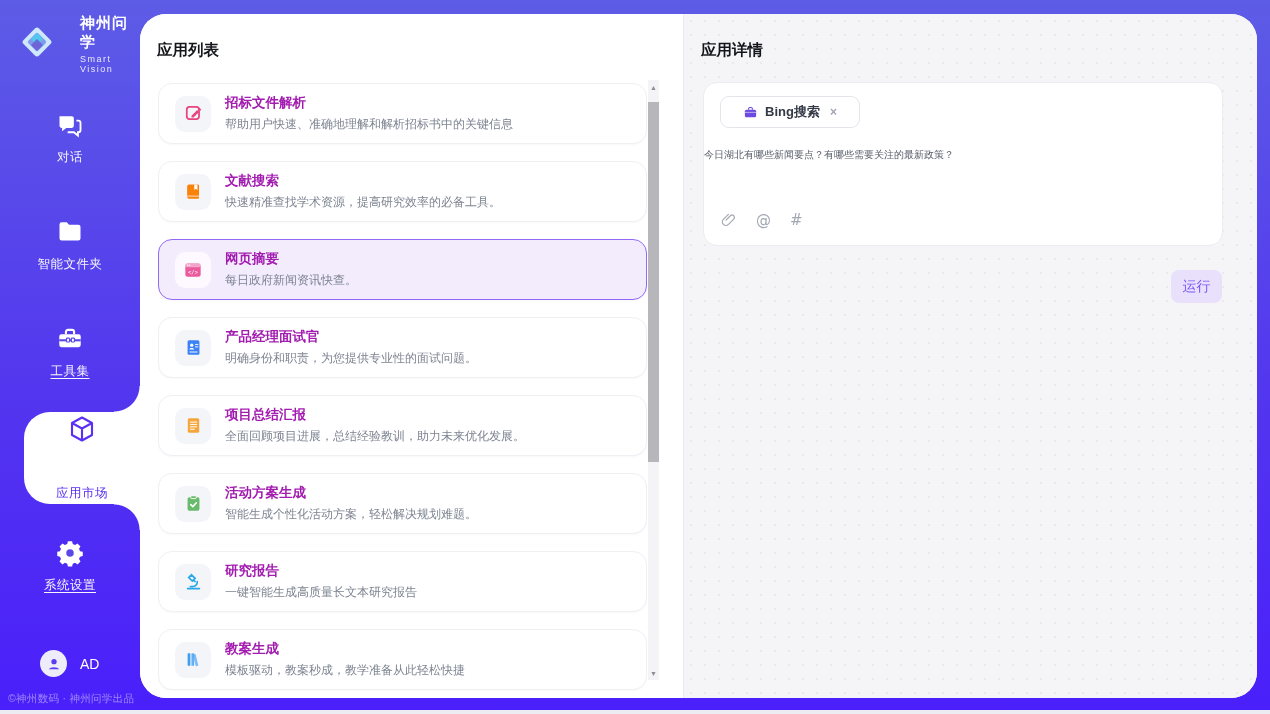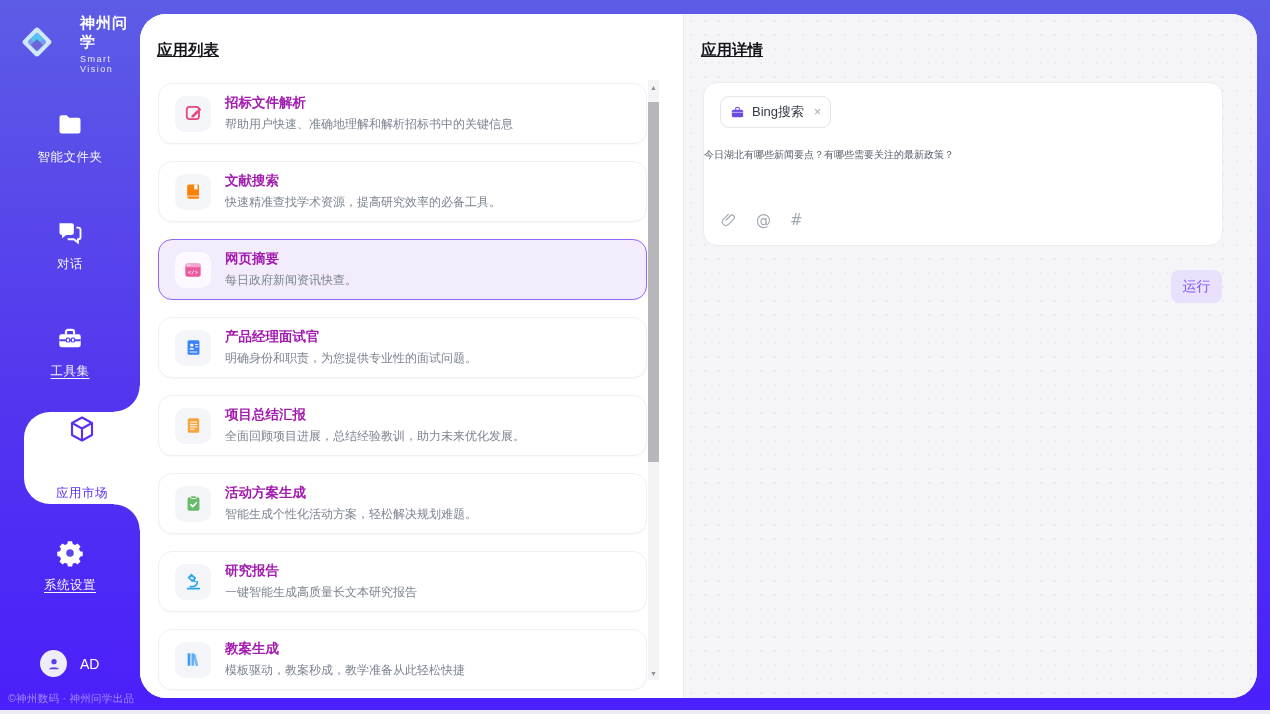--- a/index.html
+++ b/index.html
@@ -41,21 +41,21 @@
   .avatar { width:27px; height:27px; border-radius:50%; background:#efecfa; display:flex; align-items:center; justify-content:center; }
   .user-name { color:#fff; font-size:14px; }
   .copyright { position:absolute; left:8px; bottom:8px; width:132px; color:rgba(255,255,255,.45); font-size:10.5px; letter-spacing:.3px; }
 
   
   .content { position:absolute; left:140px; top:14px; width:1117px; height:684px;
     border-radius:26px; background:#fff; overflow:hidden; display:flex; }
 
   
   .panel-list { width:543px; position:relative; background:#fff; }
-  .panel-title { position:absolute; left:17px; top:26px; font-size:15.5px; font-weight:bold; color:#14161c;text-decoration:underline; }
+  .panel-title { position:absolute; left:17px; top:26px; font-size:15.5px; font-weight:bold; color:#14161c; }
   .app-scroll { position:absolute; left:18px; top:69px; width:489px; bottom:0; overflow:hidden; }
   .app-card {
     height:61px; border:1px solid #eef0f4; border-radius:14px; background:#fff;
     box-shadow:0 1px 2px rgba(30,34,60,.03); margin-bottom:17px;
     display:flex; align-items:center; padding-left:16px; cursor:pointer;
   }
   .app-card.selected { background:#f3ecfd; border:1.5px solid #9468f7; }
   .app-tile { width:36px; height:36px; border-radius:10px; background:#f3f5f9; display:flex; align-items:center; justify-content:center; flex:none; }
   .app-card.selected .app-tile { background:#fdf9ff; }
   .app-texts { margin-left:14px; min-width:0; }
@@ -68,21 +68,21 @@
     font-size:7px; color:#8d8d93; cursor:pointer; }
   .sb-arrow.up { top:0; } .sb-arrow.down { bottom:0; }
   .sb-thumb { position:absolute; left:0; top:22px; width:11px; height:360px; background:#b6b6bb; cursor:grab; }
 
   
   .panel-detail { flex:1; position:relative; background:#f5f5f8; border-left:1px solid #eaeaee;
     background-image:radial-gradient(circle, #e9e9ef 1px, rgba(0,0,0,0) 1px); background-size:14px 14px; }
   .detail-card { position:absolute; left:19px; top:68px; width:520px; height:164px;
     background:#fff; border:1px solid #ebebf0; border-radius:14px; }
   .tool-tag { position:absolute; left:16px; top:13px; display:inline-flex; align-items:center; gap:7px;
-    border:1px solid #e4e4ea; border-radius:9px; padding:6px 9px; background:#fff; cursor:default; }
+    border:1px solid #e4e4ea; border-radius:9px; padding:6px 22px; background:#fff; cursor:default;font-weight:bold; }
   .tool-tag .tag-label { font-size:13px; color:#333945; }
   .tool-tag .tag-close { font-size:12px; color:#a0a6b0; margin-left:3px; cursor:pointer; }
   .query-text { position:absolute; left:0; top:62px; right:16px; font-size:10px; color:#565d69; line-height:20px; cursor:text; }
   .composer-icons { position:absolute; left:16px; bottom:16px; display:flex; align-items:center; gap:19px; color:#a3a9b3; }
   .composer-icons .txt-ic { font-size:15px; color:#a3a9b3; cursor:pointer; font-family:"DejaVu Sans",sans-serif; }
   .run-btn { position:absolute; right:35px; top:256px; width:51px; height:33px; border:none; border-radius:8px;
     background:#e9e0fc; color:#7b58f8; font-size:14px; cursor:pointer; font-family:inherit; display:flex; align-items:center; justify-content:center; }
 </style>
 </head>
 <body>
@@ -100,33 +100,33 @@
     <span class="logo-text">
       <div class="cn">神州问学</div>
       <div class="en">Smart Vision</div>
     </span>
   </div>
 
   <div class="menu" id="menu">
       <div class="side-item">
     <span class="side-icon">
           <svg width="28" height="28" viewBox="0 0 24 24">
-            <path fill="#ffffff" d="M3 5.5a1.8 1.8 0 011.8-1.8h4.4l2 2h8A1.8 1.8 0 0121 7.5v10a1.8 1.8 0 01-1.8 1.8H4.8A1.8 1.8 0 013 17.5z"></path>
-          </svg>
-        </span>
-    <span class="side-label">智能文件夹</span>
-  </div>
-      <div class="side-item">
-    <span class="side-icon">
-          <svg width="28" height="28" viewBox="0 0 24 24">
             <path fill="#ffffff" d="M3 4.5h10.5a1.8 1.8 0 011.8 1.8v6.4a1.8 1.8 0 01-1.8 1.8H8.8l-3.6 2.8v-2.8H4.8A1.8 1.8 0 013 12.7z"></path>
             <path fill="none" stroke="#ffffff" stroke-width="1.6" d="M17.5 8.2h1.7A1.8 1.8 0 0121 10v6.4a1.8 1.8 0 01-1.8 1.8h-.4V21l-3.5-2.8H10"></path>
           </svg>
         </span>
     <span class="side-label">对话</span>
+  </div>
+      <div class="side-item">
+    <span class="side-icon">
+          <svg width="28" height="28" viewBox="0 0 24 24">
+            <path fill="#ffffff" d="M3 5.5a1.8 1.8 0 011.8-1.8h4.4l2 2h8A1.8 1.8 0 0121 7.5v10a1.8 1.8 0 01-1.8 1.8H4.8A1.8 1.8 0 013 17.5z"></path>
+          </svg>
+        </span>
+    <span class="side-label">智能文件夹</span>
   </div>
       <div class="side-item underline">
     <span class="side-icon">
           <svg width="28" height="28" viewBox="0 0 24 24">
             <path fill="none" stroke="#ffffff" stroke-width="1.8" d="M8.5 8V6a1.8 1.8 0 011.8-1.8h3.4A1.8 1.8 0 0115.5 6v2"></path>
             <rect x="2.8" y="8" width="18.4" height="11" rx="1.8" fill="#ffffff"></rect>
             <rect x="2.8" y="12.2" width="18.4" height="1.8" fill="#5a49e8"></rect>
             <rect x="9" y="11.2" width="2.6" height="3.4" rx=".6" fill="#ffffff" stroke="#5a49e8" stroke-width="1"></rect>
             <rect x="13.2" y="11.2" width="2.6" height="3.4" rx=".6" fill="#ffffff" stroke="#5a49e8" stroke-width="1"></rect>
           </svg>

